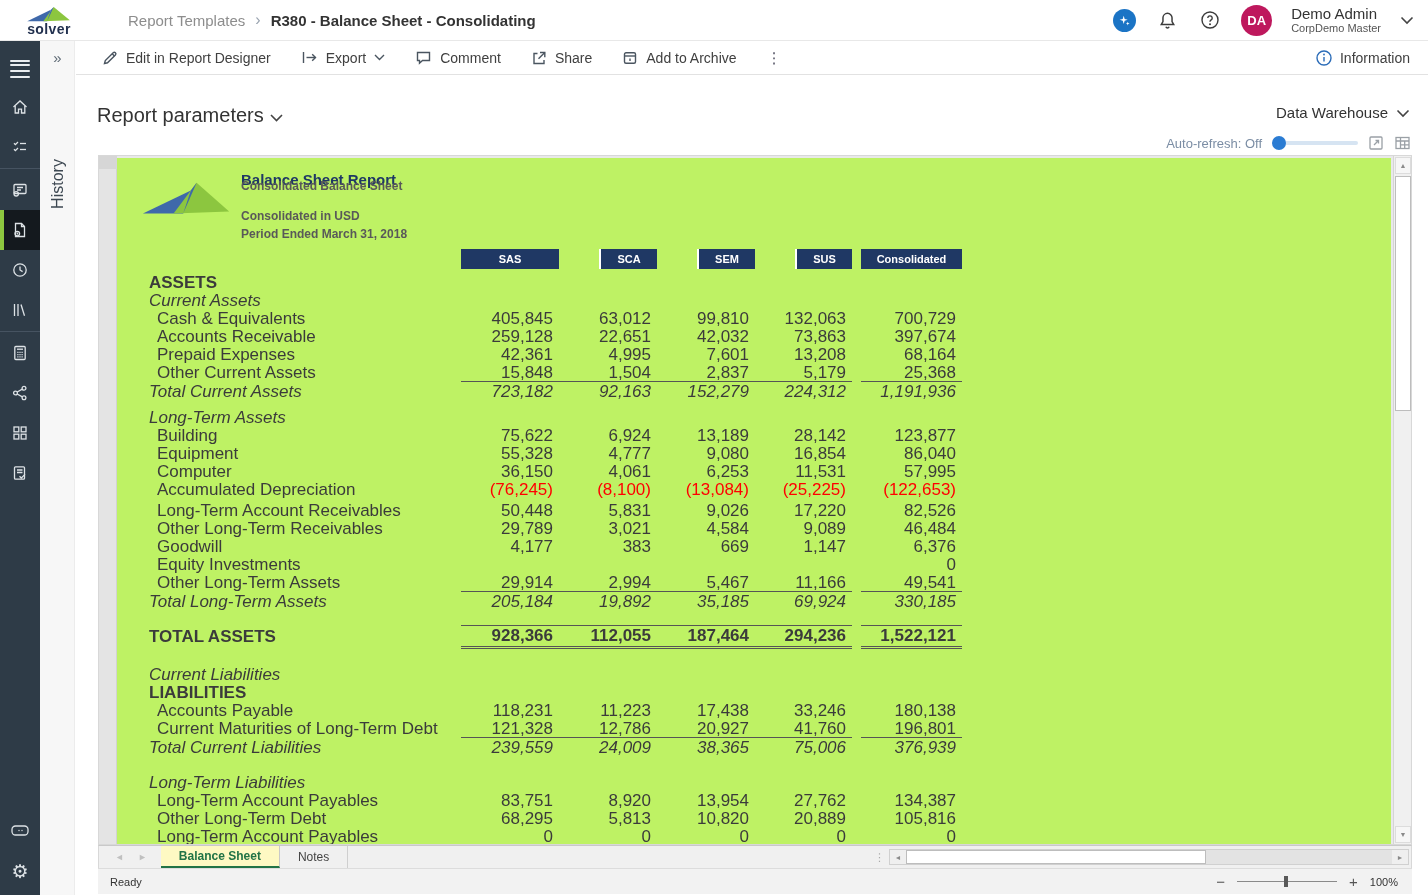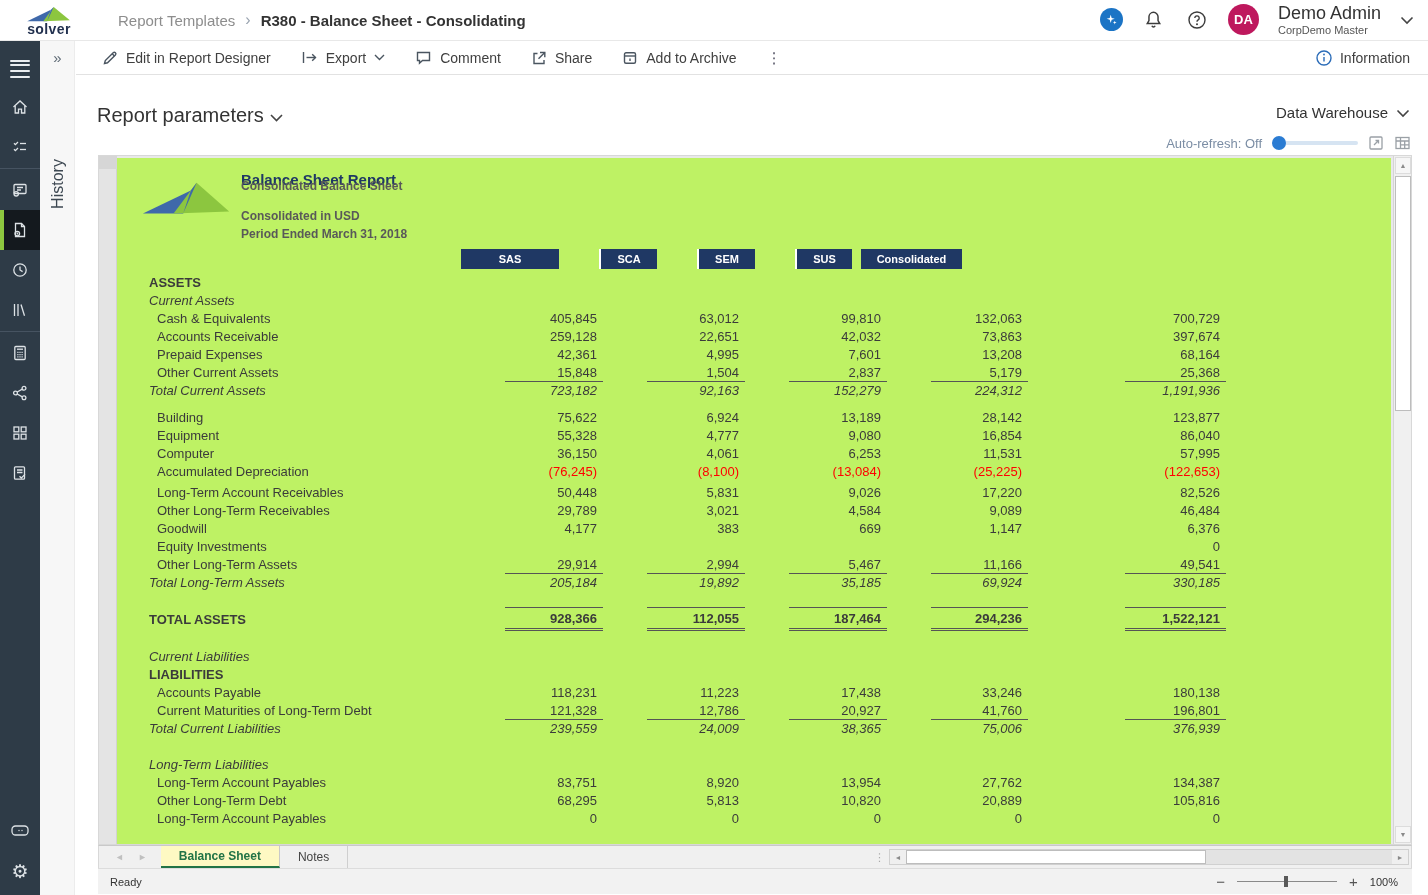--- a/index.html
+++ b/index.html
@@ -4,30 +4,30 @@
 <style>
   * { margin:0; padding:0; box-sizing:border-box; }
   html,body { width:1428px; height:895px; overflow:hidden; font-family:"Liberation Sans", sans-serif; background:#fff; }
   .app { position:relative; width:1428px; height:895px; background:#fff; }
 
   
   .tophdr { position:absolute; left:0; top:0; width:1428px; height:41px; background:#fff; border-bottom:1px solid #e8e8e8; display:flex; align-items:center; }
   .logo { width:98px; display:flex; flex-direction:column; align-items:center; justify-content:flex-end; padding-top:2px; }
   .logo svg { display:block; }
   .logo .word { font-size:14px; font-weight:600; color:#22314f; letter-spacing:.4px; margin-top:-3px; }
-  .crumbs { display:flex; align-items:center; gap:10px; margin-left:20px; }
+  .crumbs { display:flex; align-items:center; gap:10px; margin-left:30px; }
   .crumb-parent { color:#8d8d8d; font-size:15px; }
   .crumb-sep { color:#9aa4b0; font-size:16px; }
   .crumb-cur { color:#333; font-size:15px; font-weight:700; }
   .hdr-right { margin-left:auto; display:flex; align-items:center; gap:19px; padding-right:14px; }
   .circle-btn { width:24px; height:24px; display:flex; align-items:center; justify-content:center; }
   .sparkle { width:23px; height:23px; border-radius:50%; background:#1b74c5; display:flex; align-items:center; justify-content:center; }
   .avatar { width:31px; height:31px; border-radius:50%; background:#be185d; color:#fff; font-size:13px; font-weight:700; display:flex; align-items:center; justify-content:center; }
   .userblock { display:flex; flex-direction:column; line-height:1.15; }
-  .username { font-size:18px; color:#333; }
+  .username { font-size:15px; color:#333; }
   .userorg { font-size:11px; color:#555; }
 
   
   .sidebar { position:absolute; left:0; top:41px; width:40px; height:854px; background:#2e3b47; }
   .sb-item { width:40px; height:40px; display:flex; align-items:center; justify-content:center; position:relative; cursor:pointer; }
   .sb-item svg { stroke:#dde2e6; fill:none; stroke-width:1.3; }
   .sb-sep { height:1px; background:#465361; margin:1px 0; }
   .sb-item.active { background:#14191e; }
   .sb-item.active::before { content:""; position:absolute; left:0; top:0; width:4px; height:40px; background:#8dc63f; }
   .sb-bottom { position:absolute; bottom:4px; left:0; width:40px; }
@@ -71,21 +71,21 @@
   .rtitle { position:absolute; left:124px; top:13px; font-size:15px; font-weight:700; color:#1f3864; }
   .rsub { position:absolute; left:124px; font-size:12px; font-weight:700; color:#595959; }
 
   
   .tbl { position:absolute; left:32px; top:91px; width:813px; }
   .trow, .thead { display:grid; grid-template-columns:312px 98px 98px 98px 97px 9px 101px; }
   .thead { height:20px; }
   .thead .hc { background:#1f3864; color:#fff; font-size:11px; font-weight:700; display:flex; align-items:center; justify-content:center; }
   .thead .hc + .hc { border-left:2px solid #fff;margin-left:40px; }
   .thead .hgap { background:transparent; border:none; }
-  .trow { height:18px; align-items:center; font-size:13px; color:#3b3b3b;gap:44px; }
+  .trow { height:18px; align-items:center; font-size:17px; color:#3b3b3b; }
   .trow .c { height:100%; display:flex; align-items:center; }
   .trow .num { justify-content:flex-end; padding-right:6px; }
   .trow .label { padding-left:0; }
   .trow.item .label { padding-left:8px; }
   .trow.section .label { font-weight:700; }
   .trow.subsection .label { font-style:italic; }
   .trow.total .label, .trow.total .num { font-style:italic; }
   .trow.total .num { border-top:1px solid #555; }
   .trow.grand { height:24px; font-weight:700; }
   .trow.grand .num { border-top:1px solid #555; border-bottom:3px double #555; }
@@ -445,20 +445,29 @@
             <div class="trow total">
               <div class="c label">Total Current Assets</div>
               <div class="c num">723,182</div>
               <div class="c num">92,163</div>
               <div class="c num">152,279</div>
               <div class="c num">224,312</div>
               <div class="c gap"></div>
               <div class="c num">1,191,936</div>
             </div>
             <div style="height: 9px;"></div>
+            <div class="trow subsection">
+              <div class="c label">Long-Term Assets</div>
+              <div class="c num"></div>
+              <div class="c num"></div>
+              <div class="c num"></div>
+              <div class="c num"></div>
+              <div class="c gap"></div>
+              <div class="c num"></div>
+            </div>
             <div class="trow item">
               <div class="c label">Building</div>
               <div class="c num">75,622</div>
               <div class="c num">6,924</div>
               <div class="c num">13,189</div>
               <div class="c num">28,142</div>
               <div class="c gap"></div>
               <div class="c num">123,877</div>
             </div>
             <div class="trow item">

